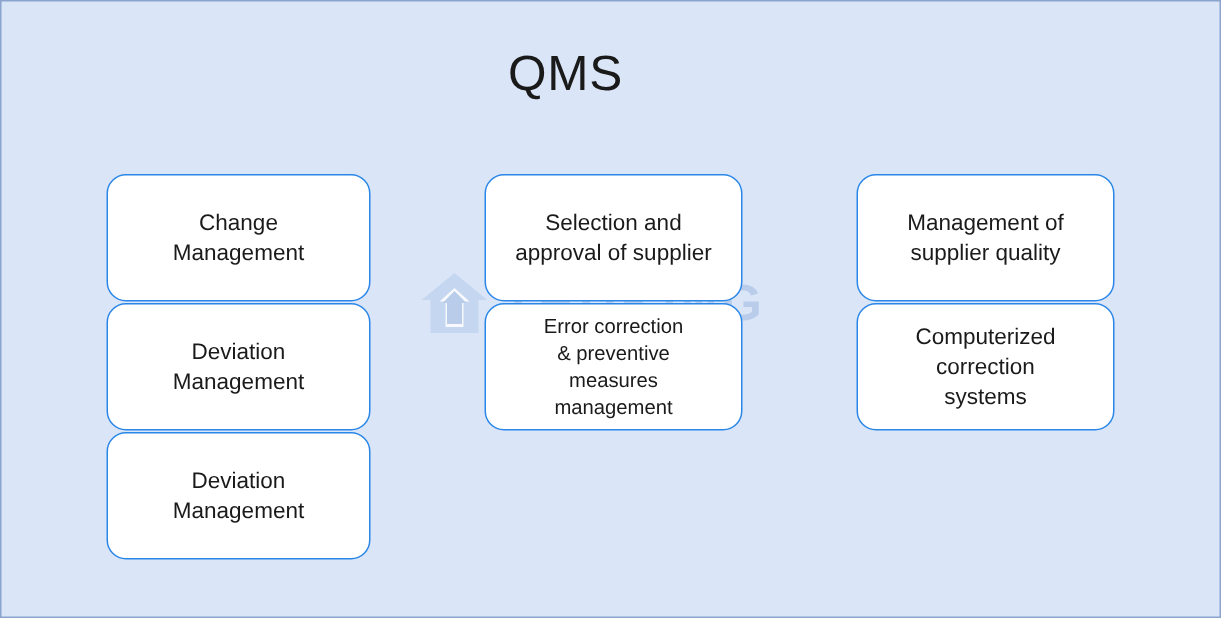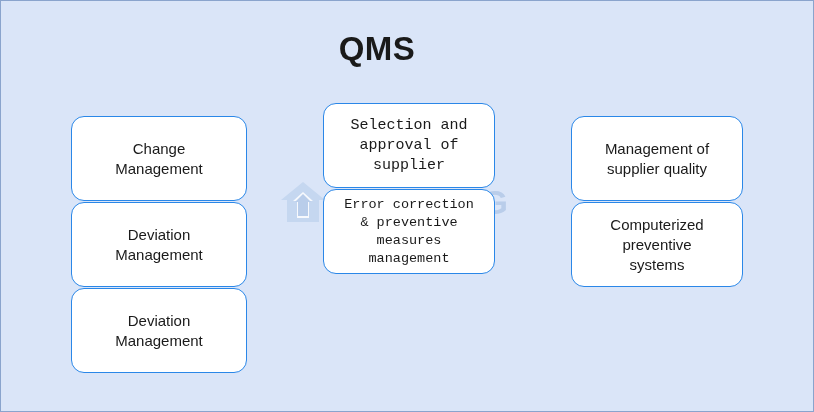--- a/index.html
+++ b/index.html
@@ -23,21 +23,21 @@
   }
   #title {
     position: absolute;
     top: 28px;
     left: 0;
     width: 752px;
     text-align: center;
     font-size: 33px;
     color: #1a1a1a;
     letter-spacing: 0.5px;
-    font-weight: 700;
+    font-weight: 400;
     line-height: 40px;
   }
   
   #watermark {
     position: absolute;
     left: 278px;
     top: 178px;
     width: 285px;
     height: 46px;
     display: flex;
@@ -60,21 +60,21 @@
     font-family: "Liberation Sans", sans-serif;
   }
   
   .column {
     position: absolute;
     display: flex;
     flex-direction: column;
     z-index: 2;
   }
   #col-0 { left: 70px; top: 115px; width: 176px; }
-  #col-1 { left: 322px; top: 102px; width: 172px; font-family: Liberation Mono, monospace; }
+  #col-1 { left: 322px; top: 115px; width: 172px; }
   #col-2 { left: 570px; top: 115px; width: 172px; border-radius: 29px; }
 
   .node {
     box-sizing: border-box;
     background: #ffffff;
     border: 1.6px solid #2a87e8;
     border-radius: 13px;
     height: 85px;
     display: flex;
     align-items: center;
@@ -140,18 +140,18 @@
     </div>
   </div>
 
   <div class="column" id="col-2">
     <div class="node">
       <span class="node-label">Management of
 supplier quality</span>
     </div>
     <div class="node">
       <span class="node-label">Computerized
-preventive
+correction
 systems</span>
     </div>
   </div>
 
 </div>
 
 </body></html>

